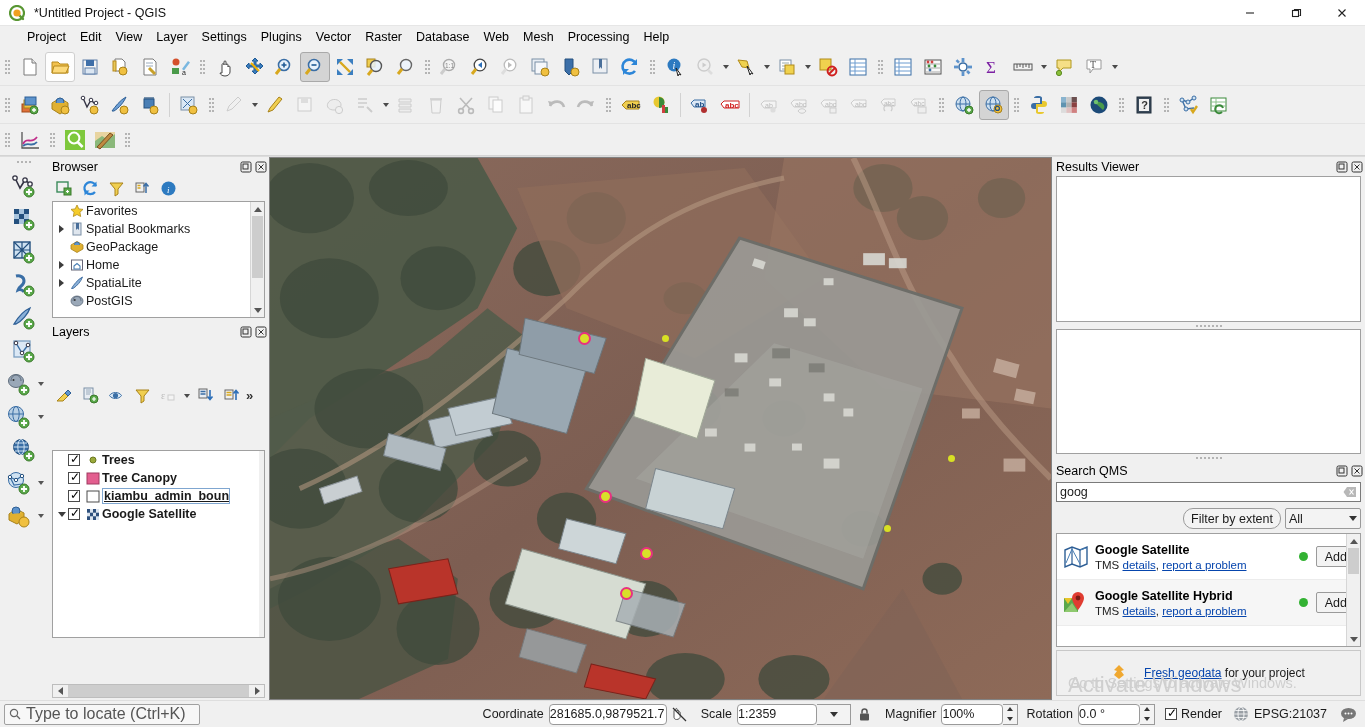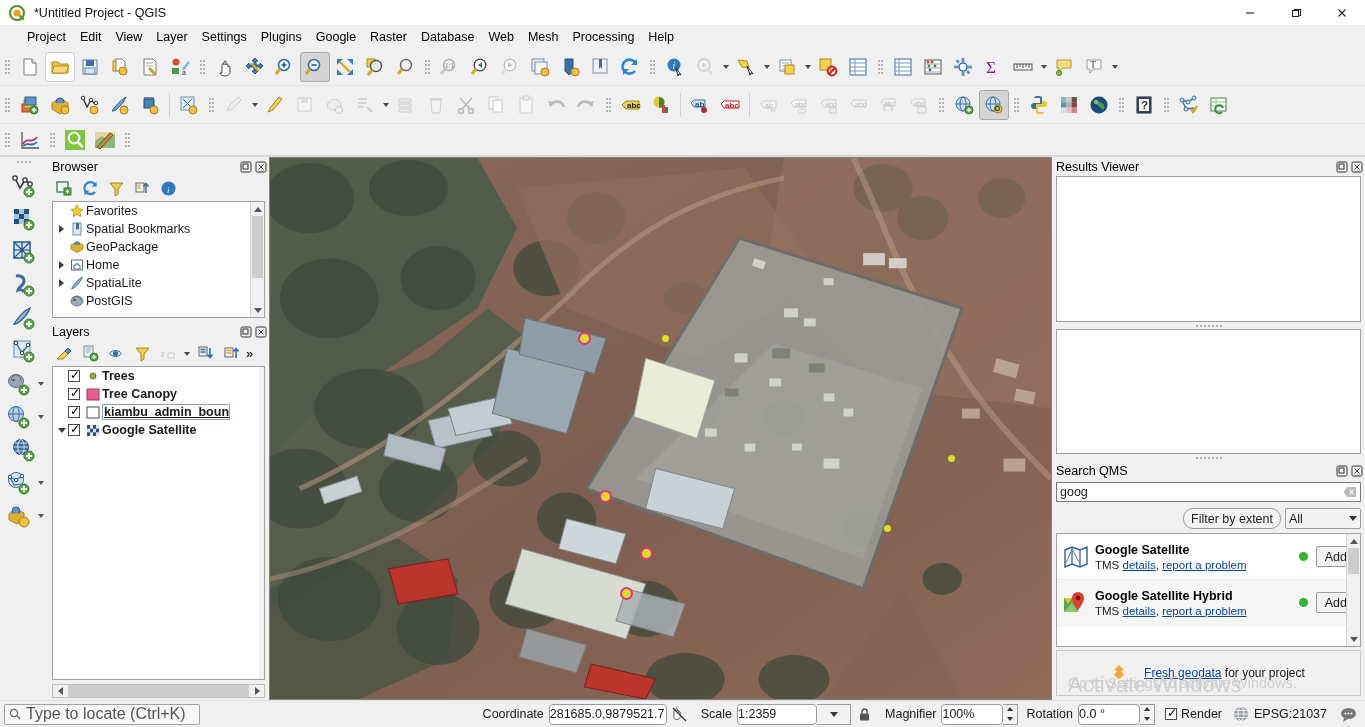--- a/index.html
+++ b/index.html
@@ -181,21 +181,21 @@
     </div>
   </div>
 
   <div class="menubar">
     <div class="menuitem">Project</div>
     <div class="menuitem">Edit</div>
     <div class="menuitem">View</div>
     <div class="menuitem">Layer</div>
     <div class="menuitem">Settings</div>
     <div class="menuitem">Plugins</div>
-    <div class="menuitem">Google</div>
+    <div class="menuitem">Vector</div>
     <div class="menuitem">Raster</div>
     <div class="menuitem">Database</div>
     <div class="menuitem">Web</div>
     <div class="menuitem">Mesh</div>
     <div class="menuitem">Processing</div>
     <div class="menuitem">Help</div>
   </div>
 
   <div class="toolbars">
 
@@ -973,21 +973,21 @@
             <span>PostGIS</span>
           </div>
           <div class="scrollv">
             <div class="up"></div>
             <div class="thumb"></div>
             <div class="dn" style="position:absolute;bottom:0;left:0;right:0;"></div>
           </div>
         </div>
       </div>
 
-      <div class="panel" style="flex:1; min-height:0;">
+      <div class="panel" style="flex:1; min-height:0;gap:42px;">
         <div class="panel-title">
           <div class="t">Layers</div>
           <div class="pbtn">
             <svg width="12" height="12" viewBox="0 0 12 12">
                 <rect x="1" y="1" width="10" height="10" rx="1.5" fill="none" stroke="#333"></rect>
                 <rect x="3" y="3" width="5" height="5" fill="none" stroke="#333"></rect>
               </svg>
           </div>
           <div class="pbtn">
             <svg width="12" height="12" viewBox="0 0 12 12">

